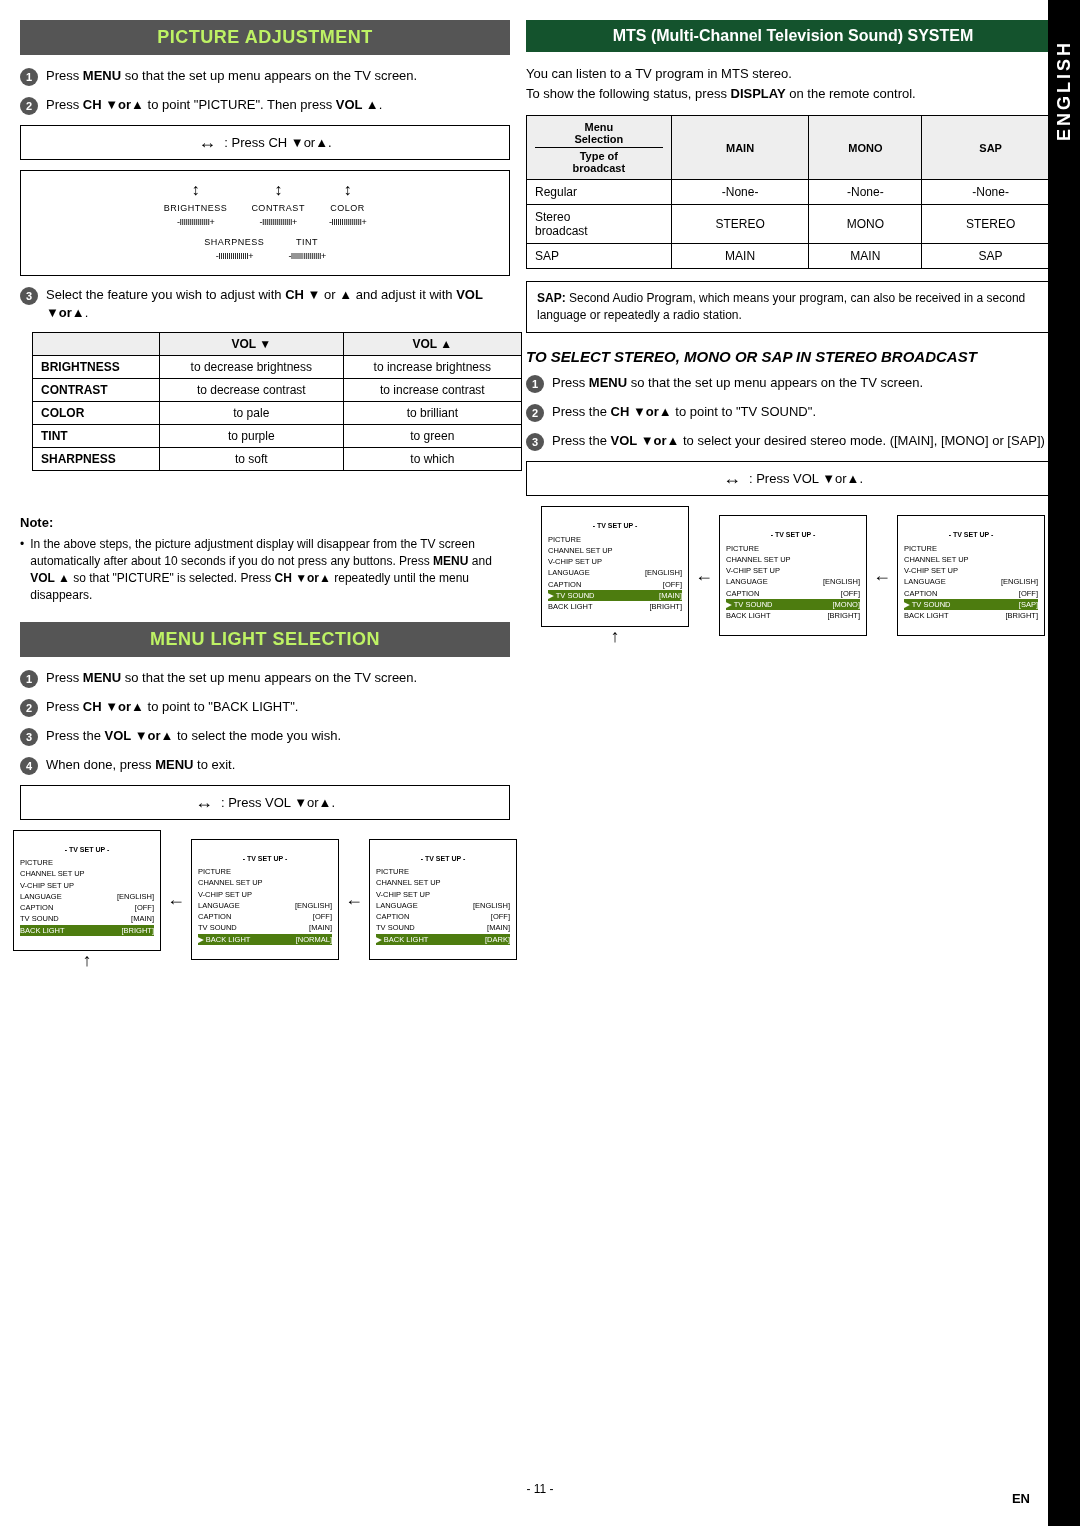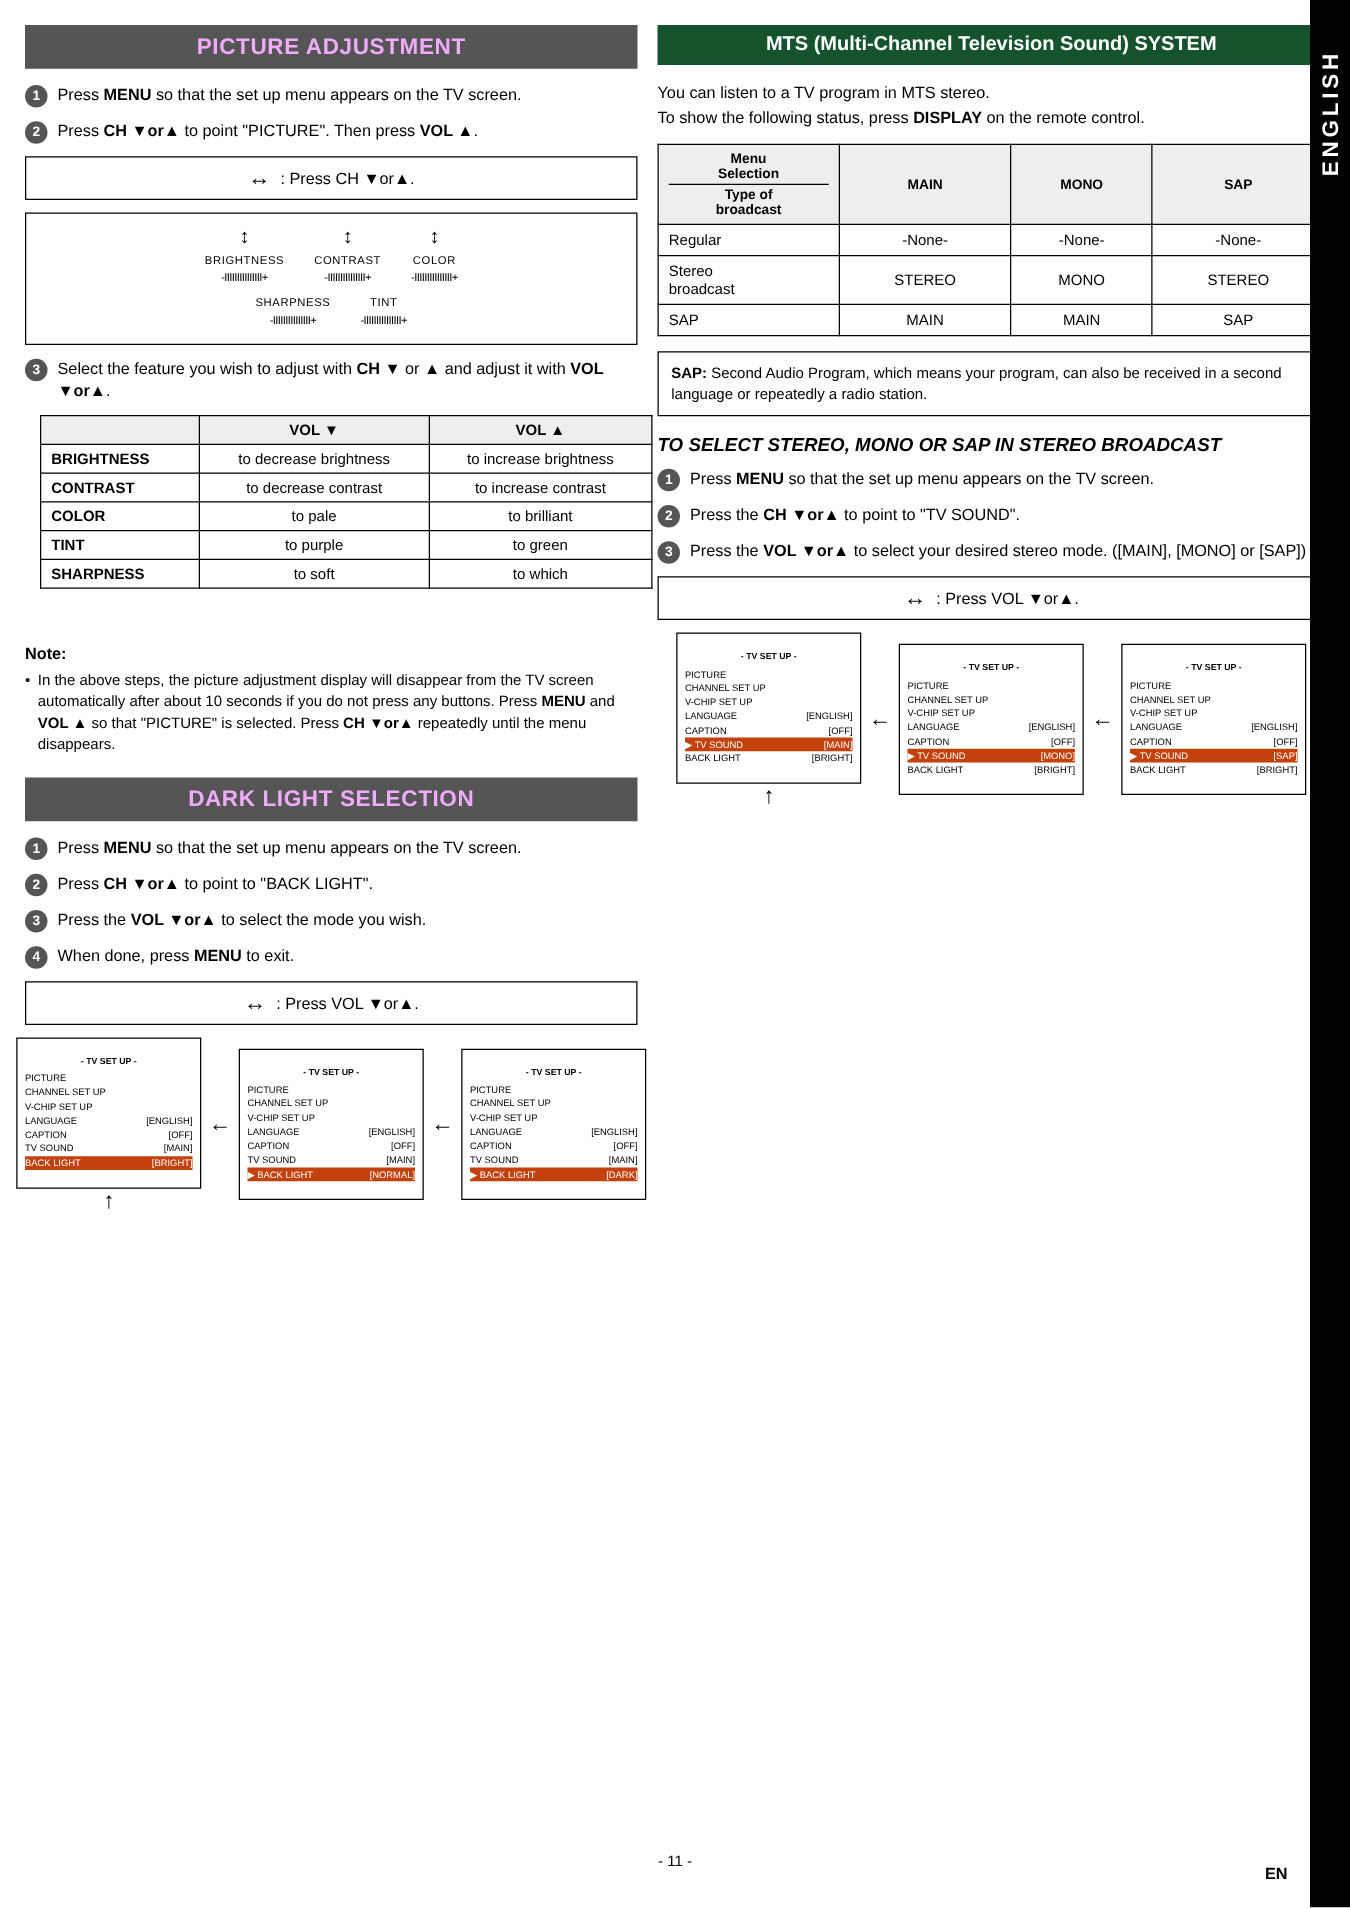--- a/index.html
+++ b/index.html
@@ -28,21 +28,21 @@
     }
 
     
     .right-col {
       flex: 1;
     }
 
     
     .section-header {
       background: #555;
-      color: #f0abfc;
+      color: #bef264;
       text-align: center;
       font-size: 18px;
       font-weight: bold;
       padding: 7px 10px;
       margin-bottom: 12px;
       letter-spacing: 0.5px;
     }
 
     .section-header-right {
       background: #14532d;
@@ -251,21 +251,21 @@
       font-size: 7px;
       margin-bottom: 2px;
     }
 
     .tv-screen-line {
       display: flex;
       justify-content: space-between;
     }
 
     .tv-screen-line.highlighted {
-      background: #c2410c;
+      background: #4d7c0f;
       color: #fff;
     }
 
     .tv-arrow-between {
       font-size: 18px;
       font-weight: bold;
     }
 
     
     .tv-up-arrow {
@@ -432,21 +432,21 @@
         <div class="note-bullet">
           <span class="bullet-dot">•</span>
           <span>
             In the above steps, the picture adjustment display will disappear from the TV screen automatically after about 10 seconds if you do not press any buttons. Press <span class="kbd">MENU</span> and <span class="kbd">VOL ▲</span> so that "PICTURE" is selected. Press <span class="kbd">CH ▼or▲</span> repeatedly until the menu disappears.
           </span>
         </div>
       </div>
     </div>
 
     <div style="margin-top:18px;">
-      <div class="section-header">DARK LIGHT SELECTION</div>
+      <div class="section-header">MENU LIGHT SELECTION</div>
 
       <div class="step">
         <div class="step-num">1</div>
         <div class="step-text">
           Press <span class="kbd">MENU</span> so that the set up menu appears on the TV screen.
         </div>
       </div>
 
       <div class="step">
         <div class="step-num">2</div>

